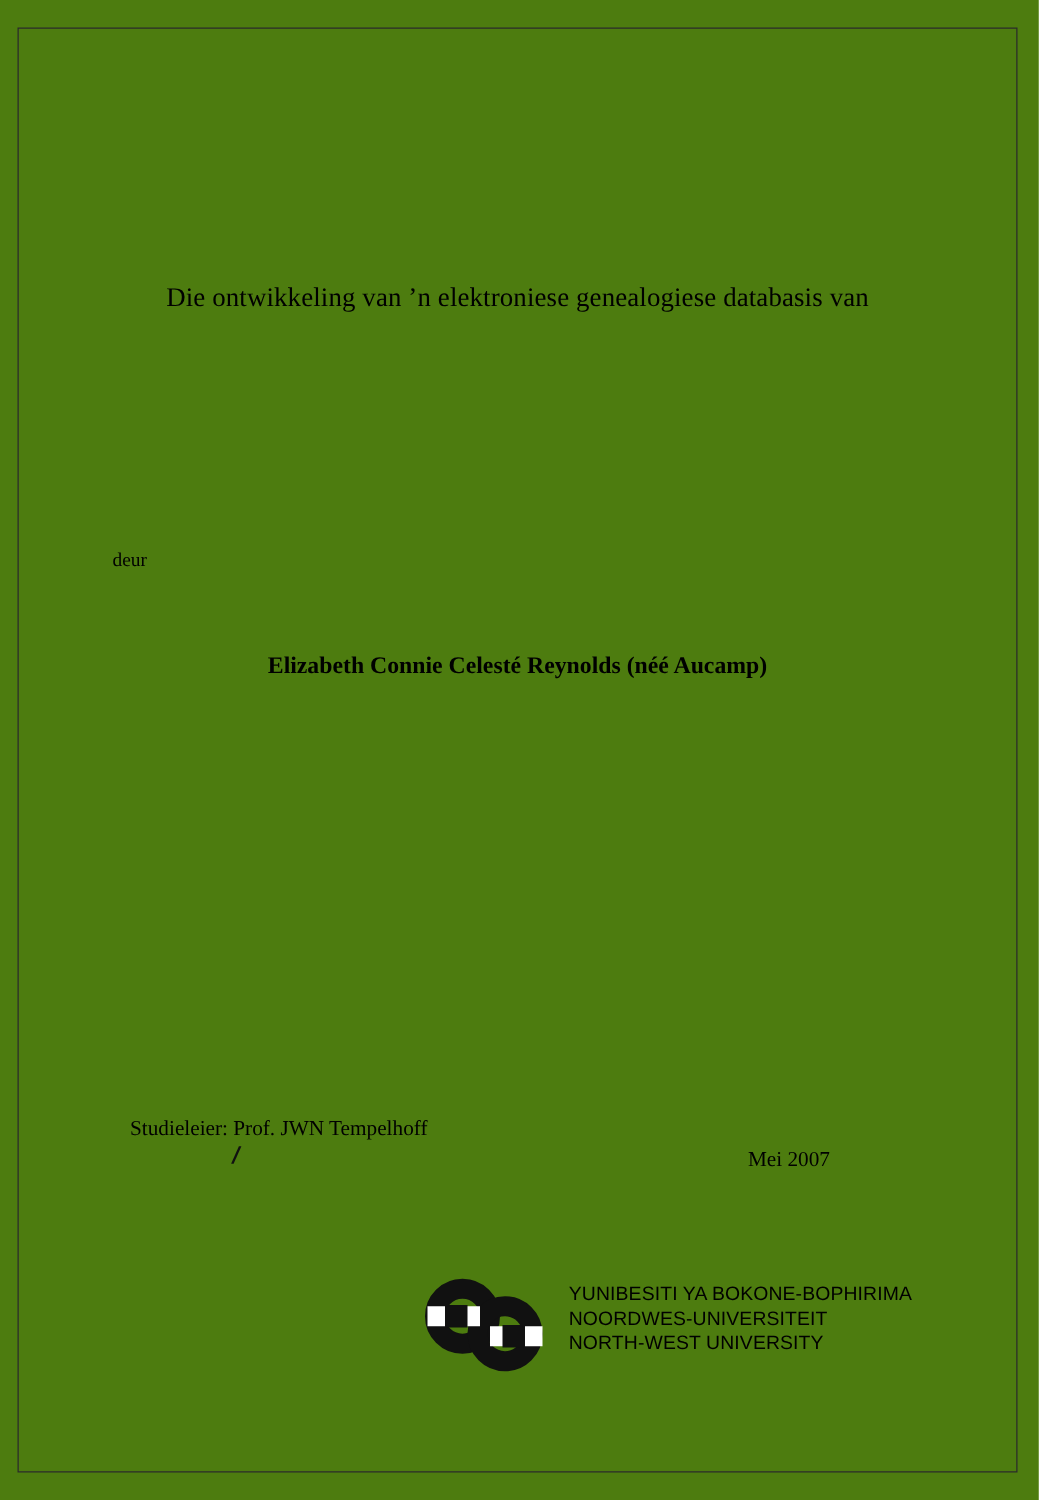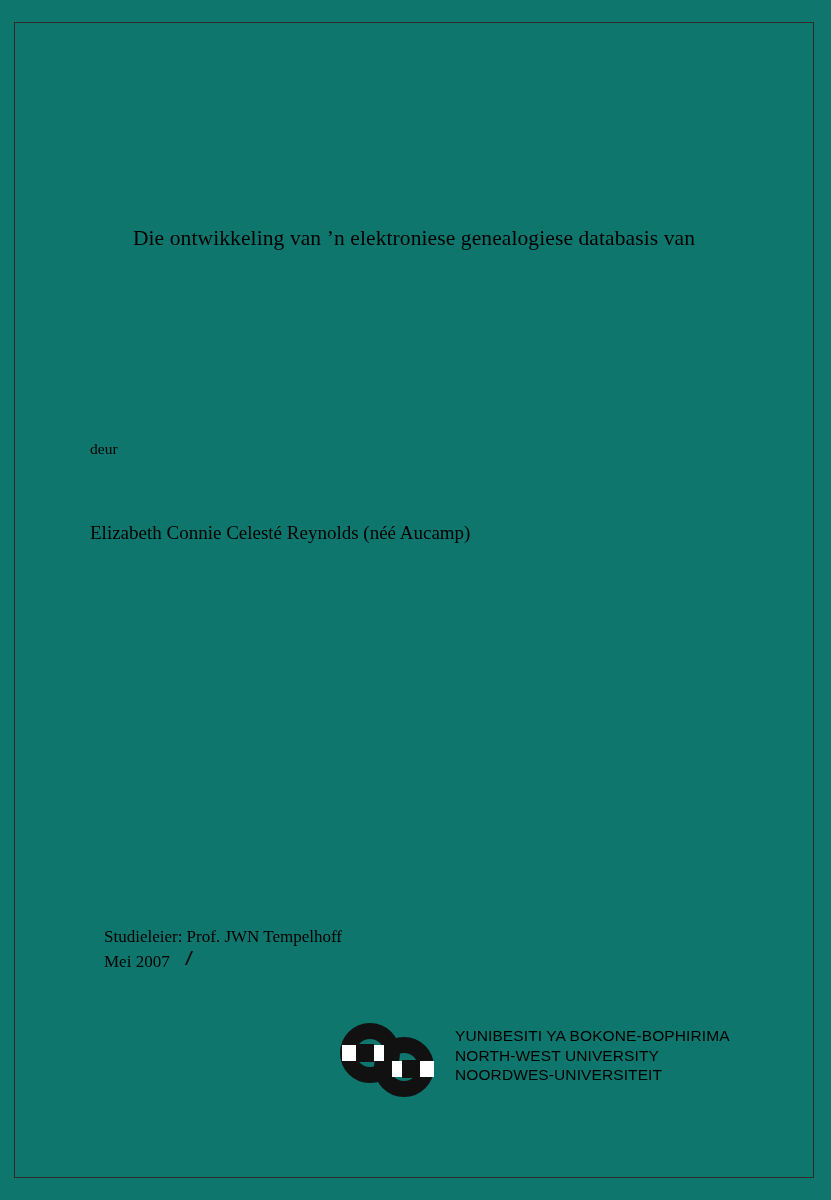--- a/index.html
+++ b/index.html
@@ -11,21 +11,21 @@
     width: 831px;
     height: 1200px;
     font-family: "Liberation Serif", serif;
     color: #000000;
     overflow: hidden;
   }
   .page {
     position: relative;
     width: 831px;
     height: 1200px;
-    background: #0f766e;
+    background: #4d7c0f;
   }
   
   .page-frame {
     position: absolute;
     left: 14px;
     top: 22px;
     width: 800px;
     height: 1156px;
     border: 1px solid #2b2b2b;
     box-sizing: border-box;
@@ -56,22 +56,23 @@
     top: 380px;
     width: 648px;
     text-align: left;
     font-size: 15.5px;
   }
   .author {
     position: absolute;
     left: 0;
     top: 462px;
     width: 648px;
-    text-align: left;
+    text-align: center;
     font-size: 19px;
+    font-weight: bold;
   }
   .submission {
     position: absolute;
     left: 14px;
     top: 600px;
     width: 620px;
     font-size: 16.5px;
     line-height: 24.5px;
     text-align: justify;
   }
@@ -82,25 +83,25 @@
   .submission em {
     font-style: italic;
   }
   .supervisor {
     position: absolute;
     left: 14px;
     top: 830px;
     width: 560px;
     font-size: 17px;
     line-height: 25px;
-    margin-top: 34px;
   }
   .supervisor .date {
     display: block;
     position: relative;
+    text-align: right;
   }
   .supervisor .date .strike {
     position: absolute;
     left: 70px;
     top: 2px;
     width: 14px;
     height: 14px;
     border-right: 2px solid #111;
     transform: skewX(-24deg);
   }
@@ -214,19 +215,19 @@
       <div class="logo-mark">
         <div class="ring-a"></div>
         <div class="ring-b"></div>
         <div class="bar-a"></div>
         <div class="bar-b"></div>
         <div class="nub-a"></div>
         <div class="nub-b"></div>
       </div>
       <div class="logo-text">
         <span>YUNIBESITI YA BOKONE-BOPHIRIMA</span>
+        <span>NOORDWES-UNIVERSITEIT</span>
         <span>NORTH-WEST UNIVERSITY</span>
-        <span>NOORDWES-UNIVERSITEIT</span>
       </div>
     </div>
 
   </div>
 </div>
 
 </body></html>

